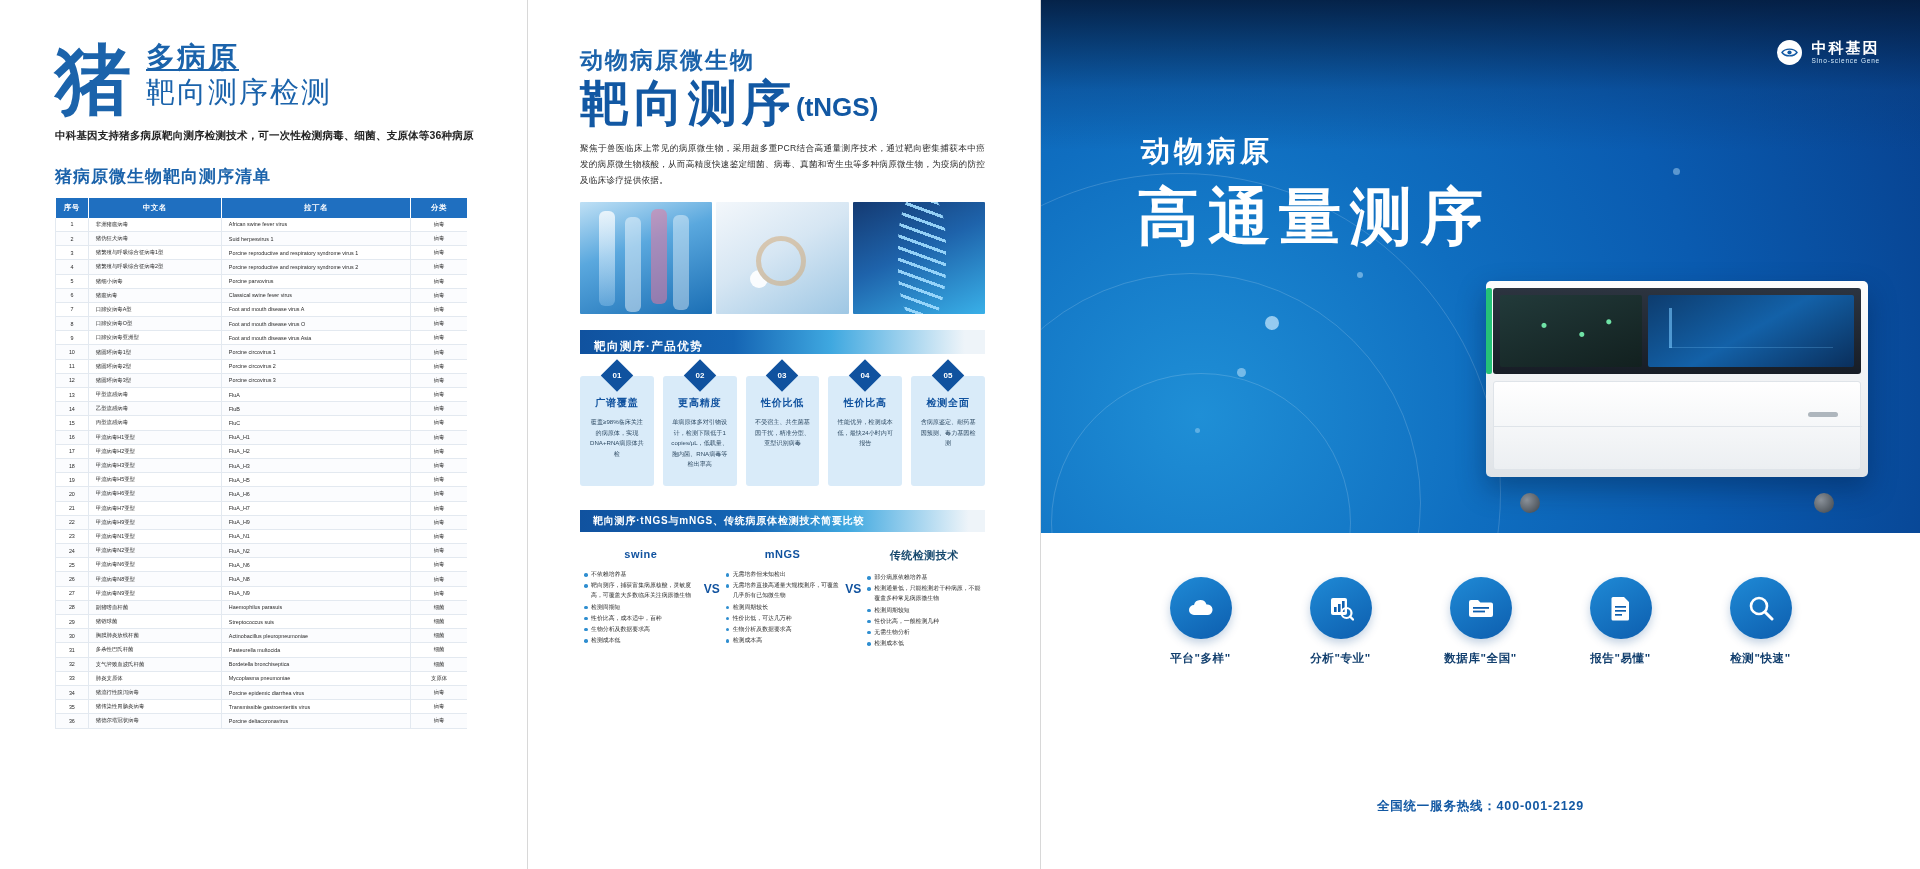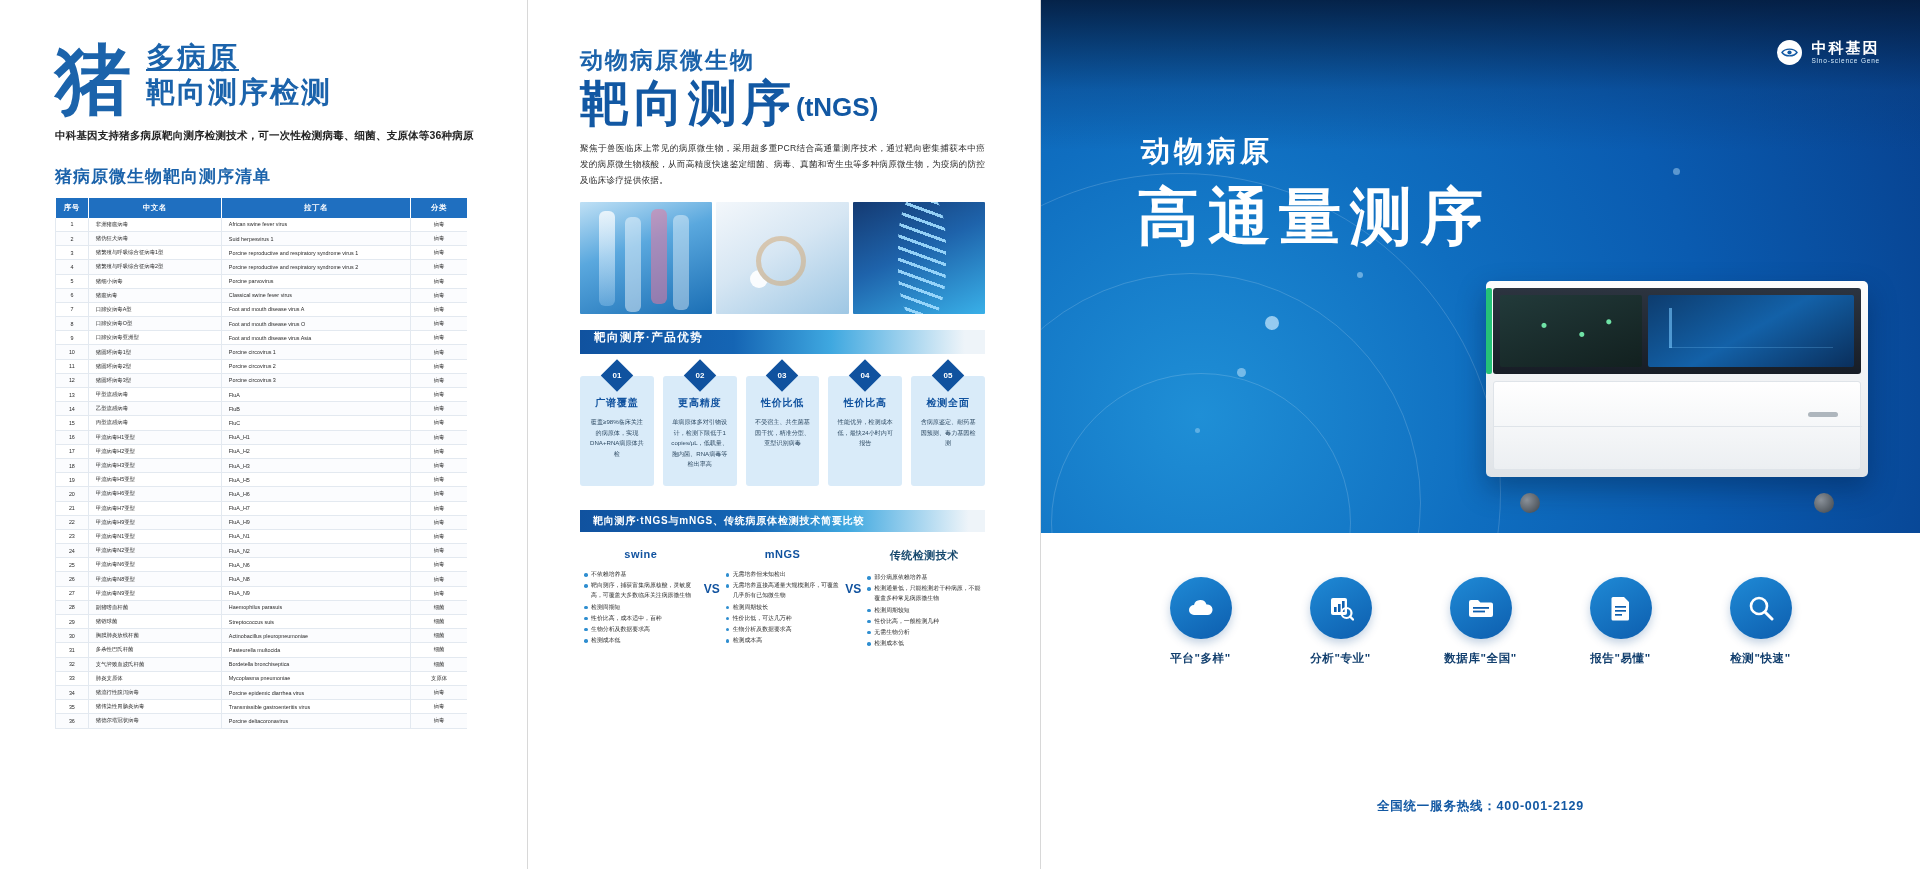--- a/index.html
+++ b/index.html
@@ -21,21 +21,21 @@
     position: absolute; left: 0; top: 0; width: 527px; height: 869px;
     background: #fff; padding: 40px 48px 0 55px;
   }
   .hdr-row { display: flex; align-items: flex-end; gap: 14px; }
   .hdr-big {
     font-size: 76px; line-height: 0.92; font-weight: 700; color: #1b63ab;
     font-family: "DejaVu Serif", serif; letter-spacing: 1px;
   }
   .hdr-stack { padding-bottom: 4px; }
   .hdr-l1 { font-size: 29px; font-weight: 700; color: #1b63ab; line-height: 1.22; letter-spacing: 2px; text-decoration: underline; }
-  .hdr-l2 { font-size: 29px; font-weight: 700; color: #1b63ab; line-height: 1.22; letter-spacing: 2px; }
+  .hdr-l2 { font-size: 29px; font-weight: 400; color: #1b63ab; line-height: 1.22; letter-spacing: 2px; }
   .hdr-sub {
     margin-top: 14px; font-size: 10.5px; color: #222; font-weight: 700; letter-spacing: .2px;
     white-space: nowrap;
   }
   .list-title {
     margin-top: 22px; font-size: 17px; font-weight: 700; color: #1b63ab;
     font-family: "DejaVu Serif", serif; letter-spacing: 1px;
   }
 
   table.pathogen {
@@ -96,21 +96,21 @@
   .ph3 { background: linear-gradient(155deg,#143a72 0%,#1e63ab 45%,#39b0e8 100%); }
   .ph3::after {
     content:''; position:absolute; left:34%; top:-8%; width:48px; height:128px;
     background: repeating-linear-gradient(200deg, rgba(160,220,255,.9) 0 3px, transparent 3px 11px);
     border-radius: 40%;
   }
 
   .sec-bar {
     margin-top: 16px; width: 405px; height: 24px; position: relative;
     background: linear-gradient(90deg, #10529f 0%, #1565b4 38%, #3fa8e0 62%, #eef4f9 95%);
-    display: flex; align-items: flex-start;
+    display: flex; align-items: flex-end;
   }
   .sec-bar span {
     color: #fff; font-size: 11.5px; font-weight: 700; padding-left: 14px; letter-spacing: 1.5px;
   }
 
   .adv-row { margin-top: 22px; display: flex; gap: 9px; width: 405px; }
   .adv-card {
     flex: 1; background: #d9ebf9; border-radius: 3px; position: relative;
     padding: 20px 6px 12px; min-height: 110px; text-align: center;
   }

